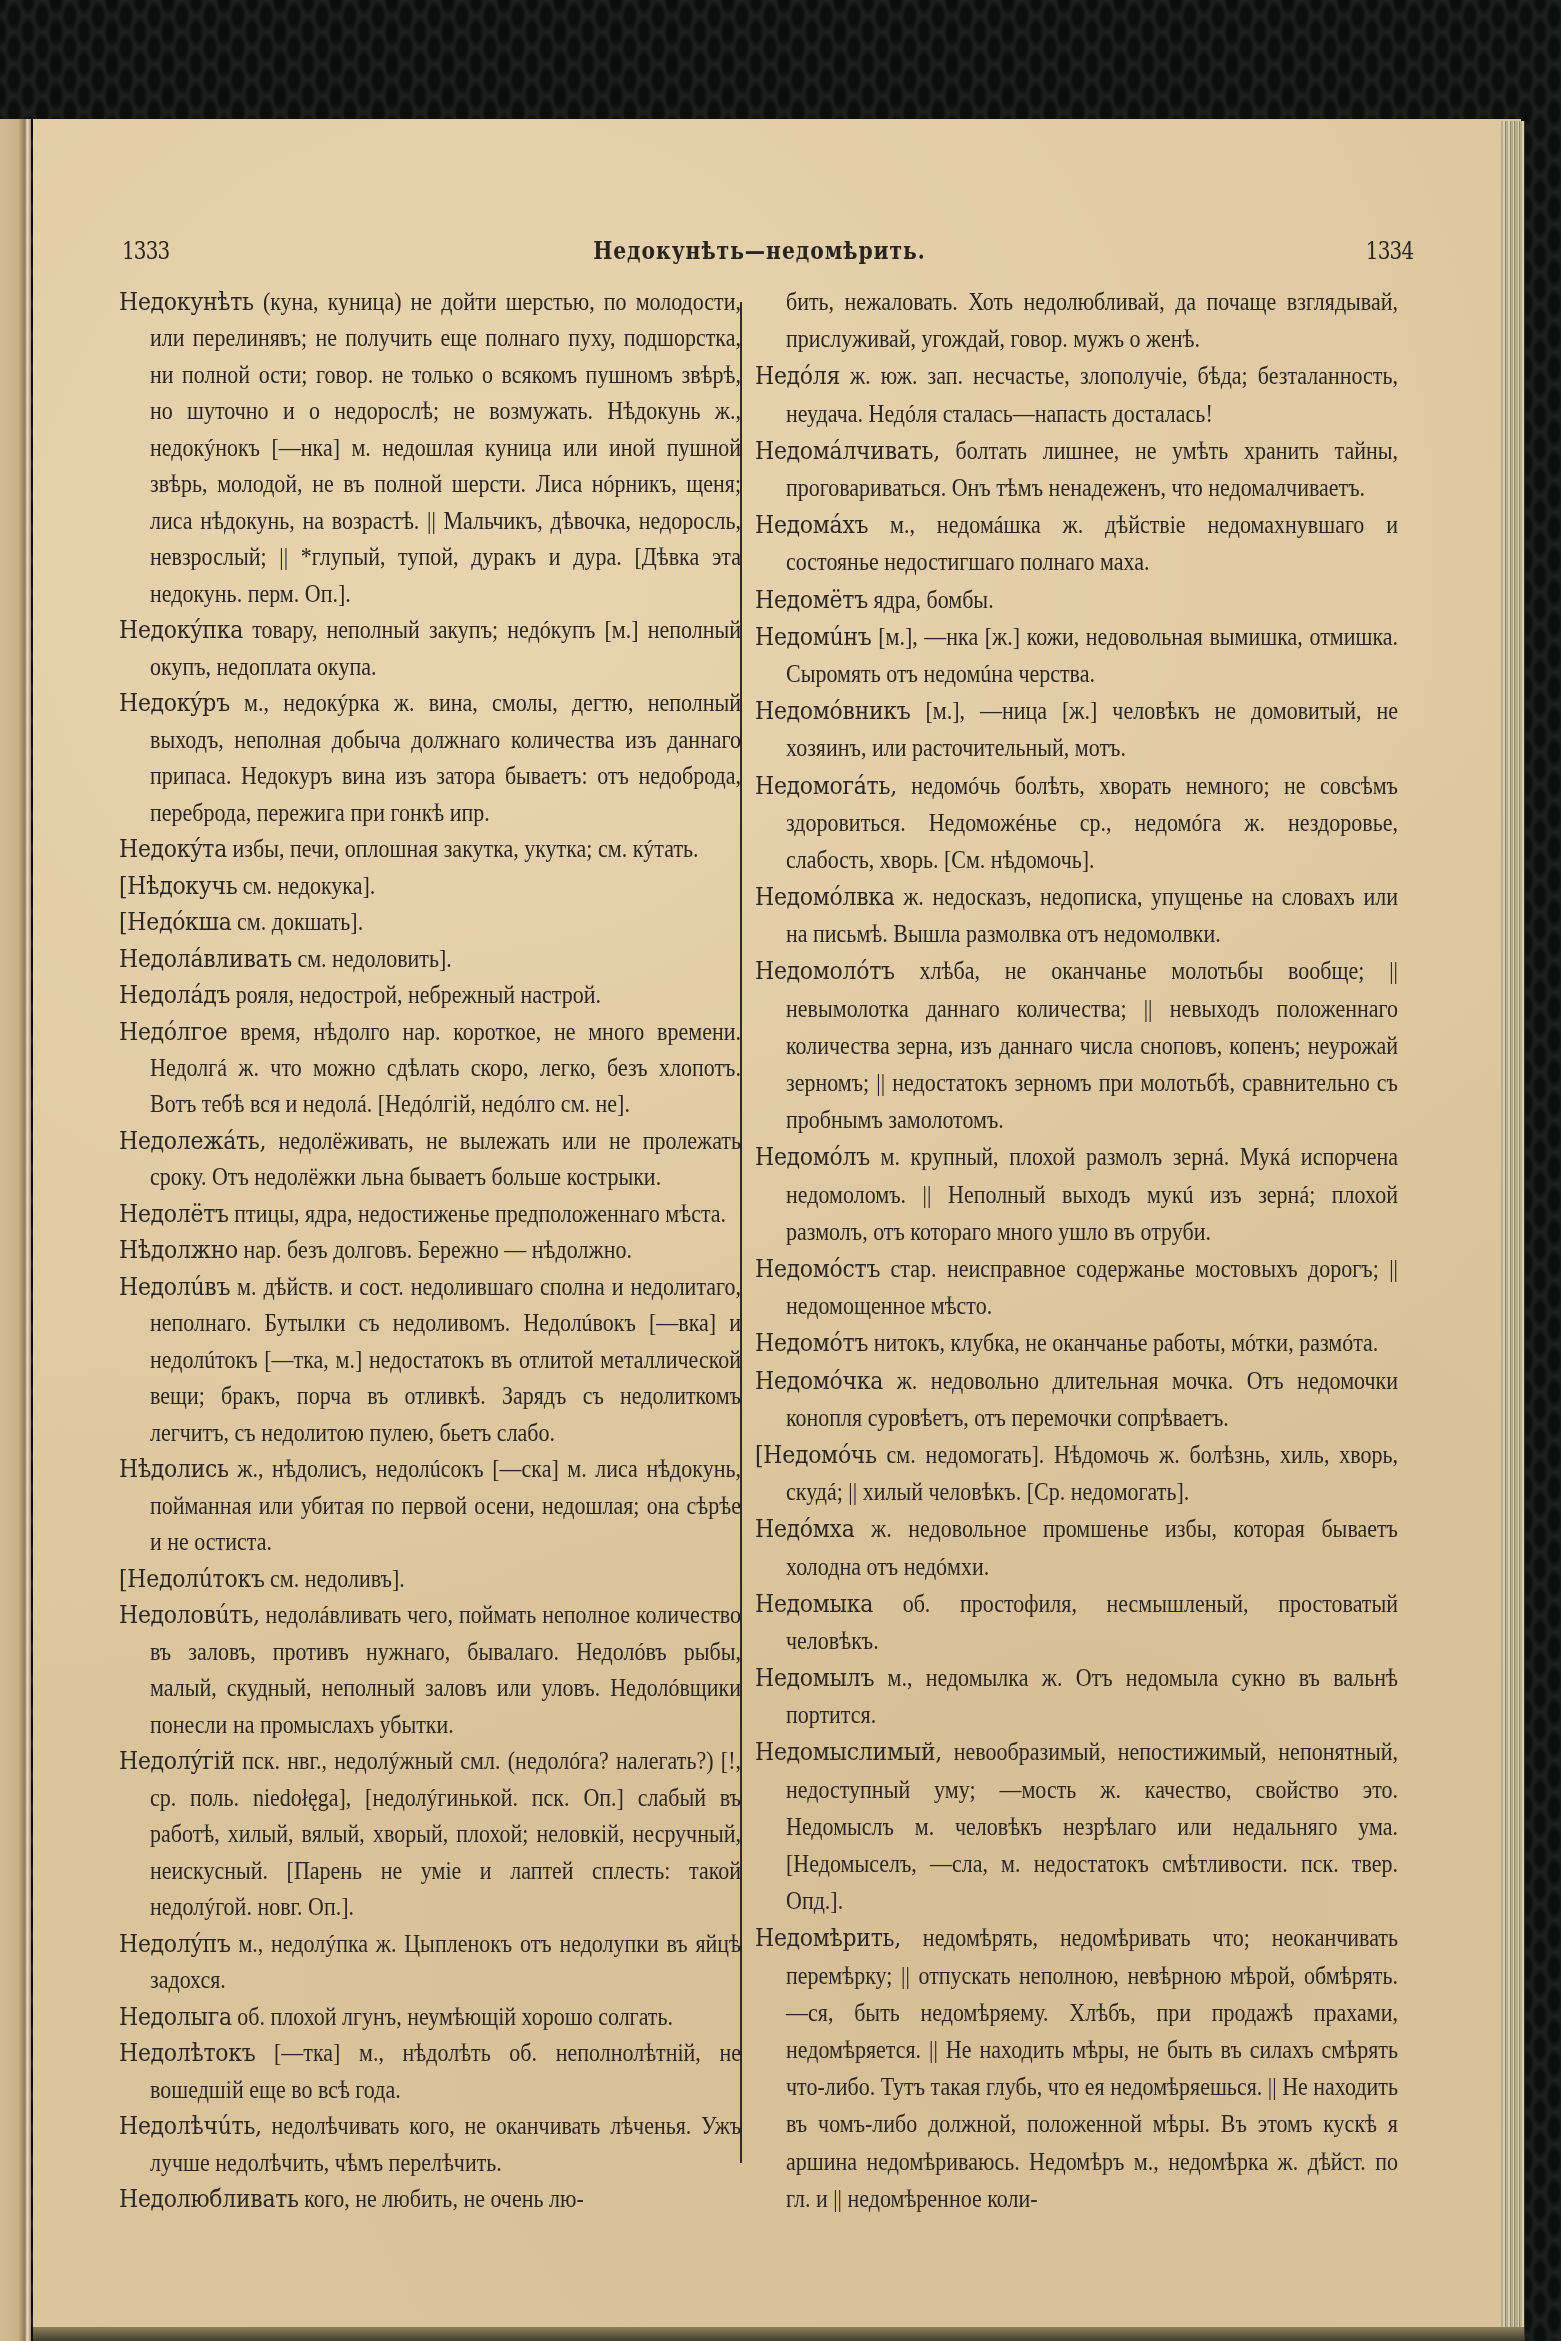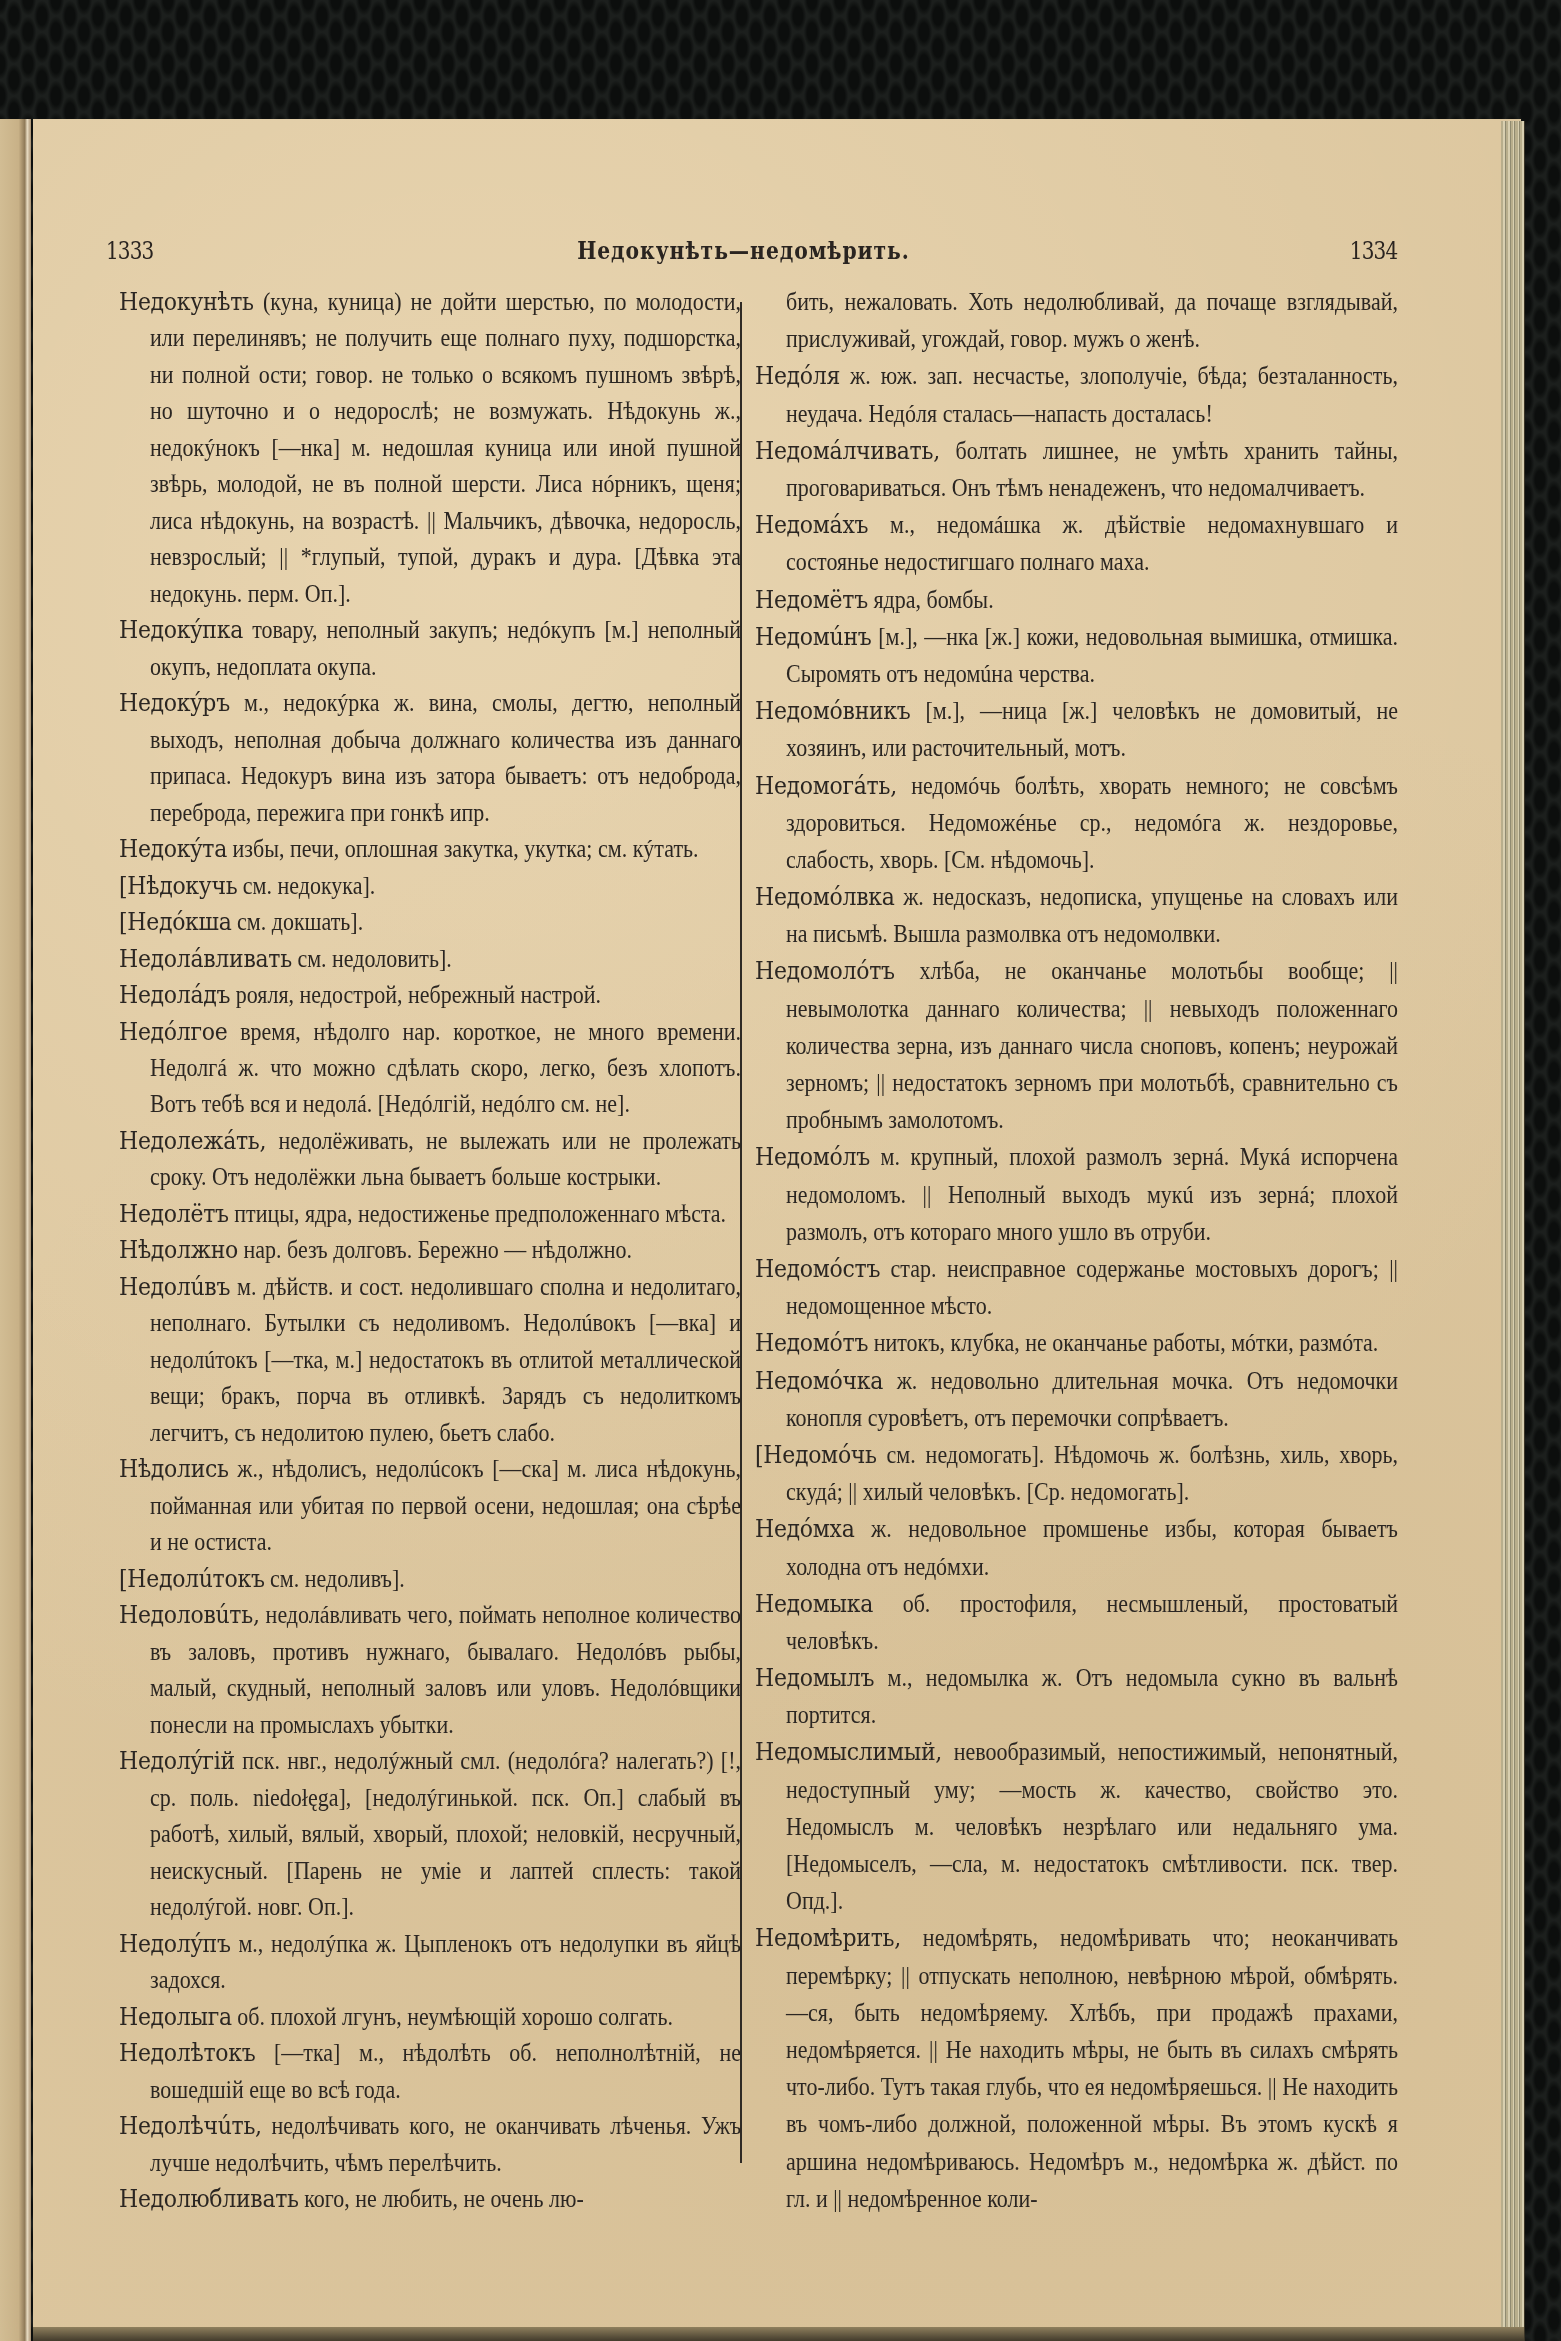--- a/index.html
+++ b/index.html
@@ -28,21 +28,21 @@
     .page-edge {
       position: absolute; left: 1501px; top: 121px; width: 22.5px; height: 2221px;
       background: repeating-linear-gradient(90deg, #b8ae8c 0 2.1px, #d8cfb0 2.1px 3.8px, #8f8a70 3.8px 4.8px);
       border-right: 1.6px solid #3b3527;
     }
     .bottom-edge {
       position: absolute; left: 33px; top: 2327px; width: 1491px; height: 15px;
       background: linear-gradient(180deg, #8e7f5d, #3d3628);
     }
     .header {
-      position: absolute; top: 236px; left: 68px; width: 1351px; height: 43px;
+      position: absolute; top: 236px; left: 84px; width: 1351px; height: 43px;
       color: #2a2420;
     }
     .pnum {
       position: absolute; top: 0; font-size: 25px; letter-spacing: -1.1px;
       font-family: "DejaVu Serif", serif; transform: scaleX(0.8); transform-origin: left top;
     }
     .pnum.left { left: 38px; }
     .pnum.right { right: 21.4px; transform-origin: right top; }
     .running-head {
       position: absolute; left: 0; right: 0; top: 1.1px; text-align: center;

